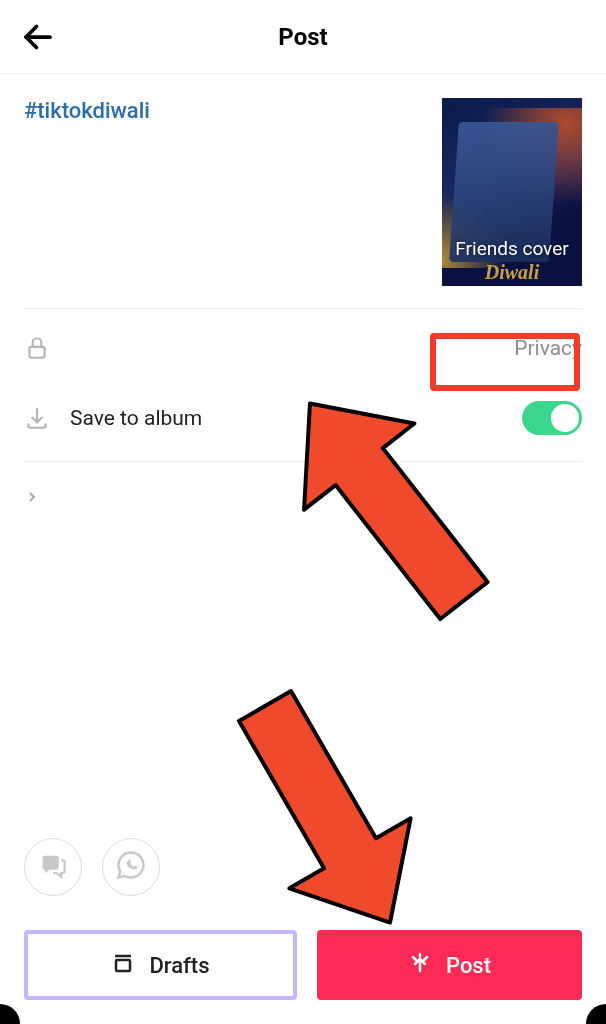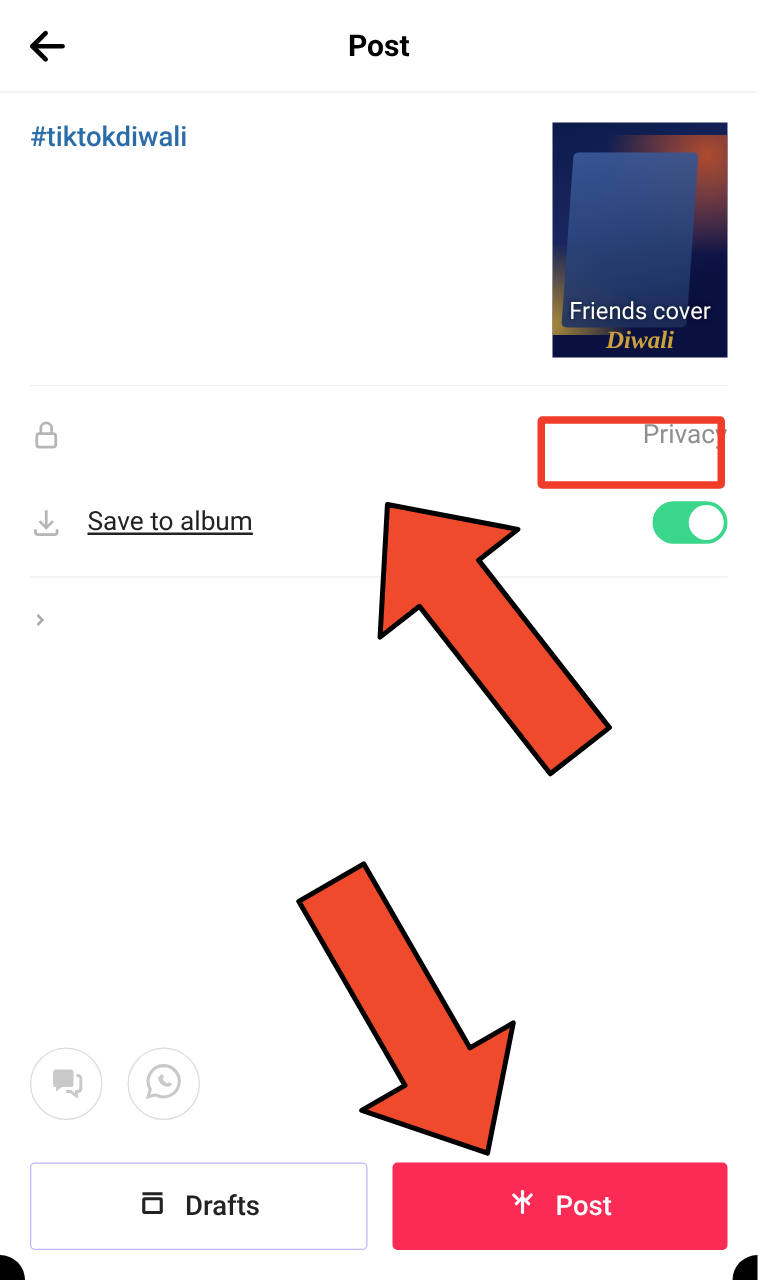--- a/index.html
+++ b/index.html
@@ -186,21 +186,21 @@
     border-radius: 4px;
     display: flex;
     align-items: center;
     justify-content: center;
     gap: 14px;
     font-size: 22px;
     font-weight: 500;
   }
   .btn-drafts {
     background: #fff;
-    border: 1px solid #c4b5fd;
+    border: 4px solid #c4b5fd;
     color: #222;
   }
   .btn-post {
     background: #fb2b55;
     color: #fff;
     border: none;
   }
   .arrow {
     position: absolute;
     pointer-events: none;
@@ -251,21 +251,21 @@
   <span class="icon">
     <svg viewBox="0 0 24 24" width="26" height="26" fill="none" stroke="currentColor" stroke-width="2">
       <rect x="5" y="11" width="14" height="10" rx="2"></rect>
       <path d="M8 11V7a4 4 0 0 1 8 0v4"></path>
     </svg>
   </span>
   <span class="spacer"></span>
   <span class="row-value">Privacy</span>
 </div>
 
-<div class="row" style="padding-top:14px;text-decoration:underline;">
+<div class="row" style="padding-top:14px;">
   <span class="icon">
     <svg viewBox="0 0 24 24" width="26" height="26" fill="none" stroke="currentColor" stroke-width="2">
       <path d="M12 3v12"></path>
       <polyline points="7 11 12 16 17 11"></polyline>
       <path d="M4 17v2a2 2 0 0 0 2 2h12a2 2 0 0 0 2-2v-2"></path>
     </svg>
   </span>
   <span>Save to album</span>
   <span class="spacer"></span>
   <div class="toggle"></div>

